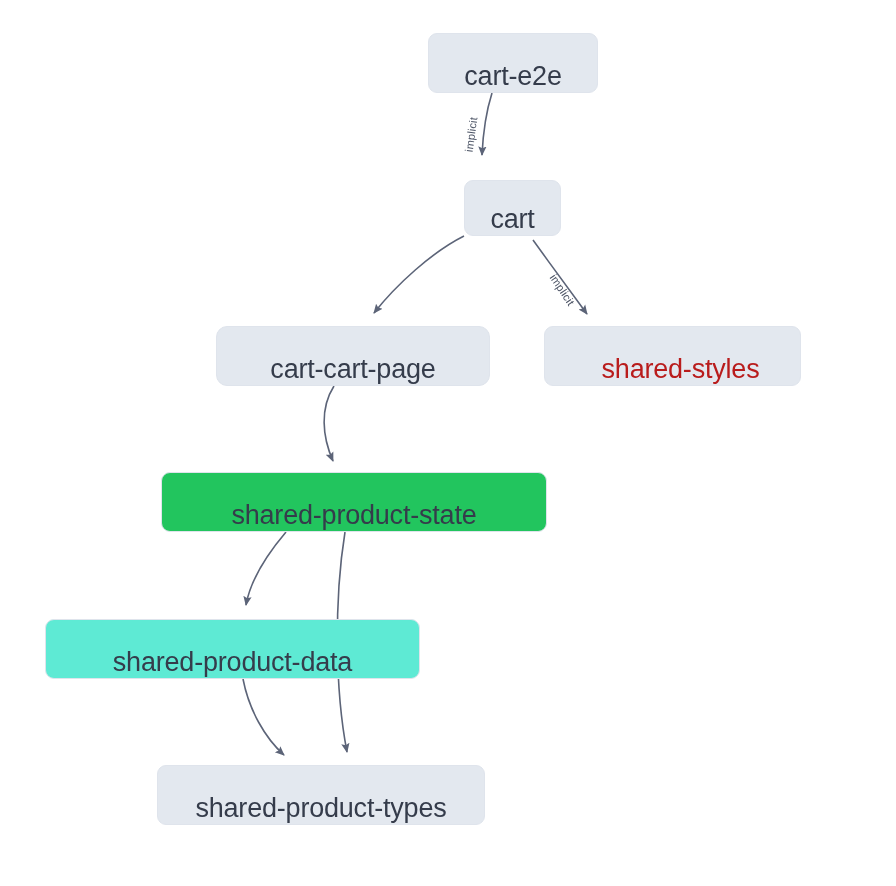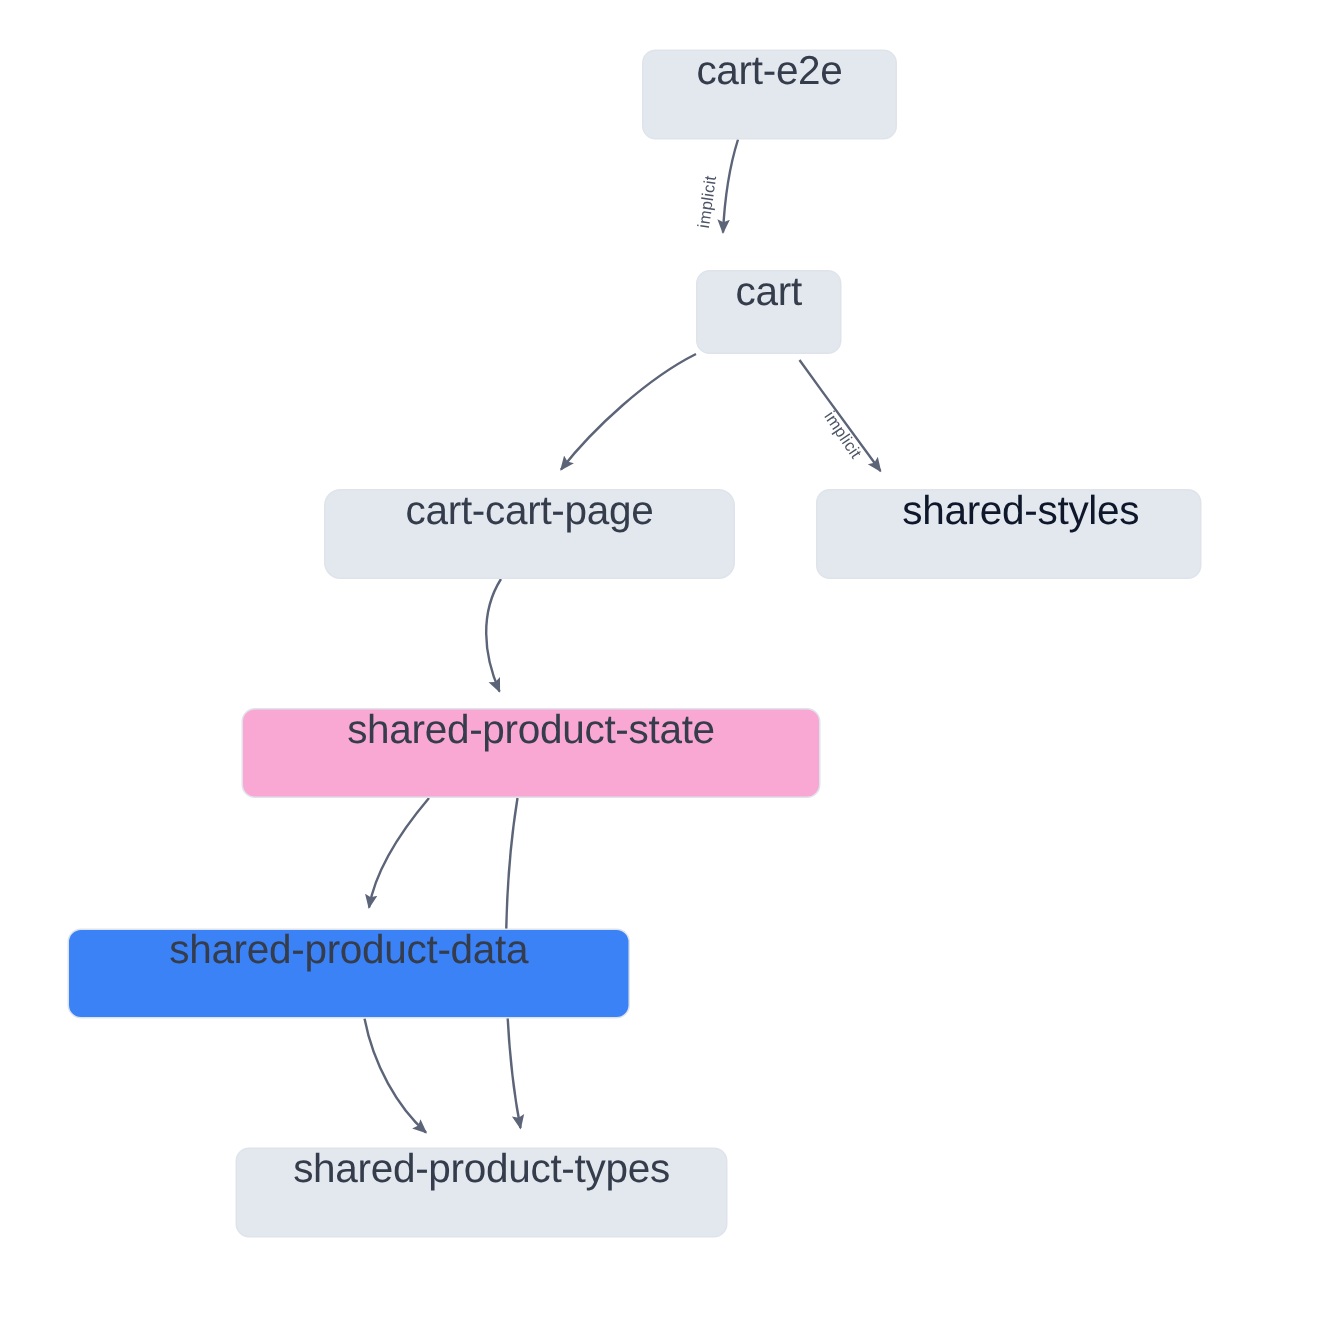--- a/index.html
+++ b/index.html
@@ -39,21 +39,21 @@
     fill: #4c5465;
     letter-spacing: 0.2px;
   }
   .node {
     position: absolute;
     box-sizing: border-box;
     background: #e3e8ef;
     border: 1px solid #dfe4ec;
     border-radius: 9px;
     display: flex;
-    align-items: flex-start;
+    align-items: flex-end;
     justify-content: center;
     color: #353c4b;
     font-size: 27px;
     font-weight: 400;
     letter-spacing: -0.2px;
     white-space: nowrap;
     user-select: none;
   }
   .node-label {
     line-height: 1;
@@ -89,27 +89,27 @@
   <div id="nodes-layer">
       <div class="node" style="left: 428px; top: 33px; width: 170px; height: 60px; background: rgb(227, 232, 239); color: rgb(53, 60, 75);">
         <span class="node-label">cart-e2e</span>
       </div>
       <div class="node" style="left: 464px; top: 180px; width: 97px; height: 56px; background: rgb(227, 232, 239); color: rgb(53, 60, 75);">
         <span class="node-label">cart</span>
       </div>
       <div class="node" style="left: 216px; top: 326px; width: 274px; height: 60px; background: rgb(227, 232, 239); color: rgb(53, 60, 75); border-radius: 11px;">
         <span class="node-label">cart-cart-page</span>
       </div>
-      <div class="node" style="left: 544px; top: 326px; width: 257px; height: 60px; background: rgb(227, 232, 239); color: #0f172a; padding-left: 16px;">
+      <div class="node" style="left: 544px; top: 326px; width: 257px; height: 60px; background: rgb(227, 232, 239); color: #b91c1c; padding-left: 16px;">
         <span class="node-label">shared-styles</span>
       </div>
-      <div class="node" style="left: 161px; top: 472px; width: 386px; height: 60px; background: #f9a8d4; color: rgb(53, 60, 75);">
+      <div class="node" style="left: 161px; top: 472px; width: 386px; height: 60px; background: #22c55e; color: rgb(53, 60, 75);">
         <span class="node-label">shared-product-state</span>
       </div>
-      <div class="node" style="left: 45px; top: 619px; width: 375px; height: 60px; background: #3b82f6; color: rgb(53, 60, 75);">
+      <div class="node" style="left: 45px; top: 619px; width: 375px; height: 60px; background: #5eead4; color: rgb(53, 60, 75);">
         <span class="node-label">shared-product-data</span>
       </div>
       <div class="node" style="left: 157px; top: 765px; width: 328px; height: 60px; background: rgb(227, 232, 239); color: rgb(53, 60, 75);">
         <span class="node-label">shared-product-types</span>
       </div>
     </div>
 
 </div>
 
 </body></html>

